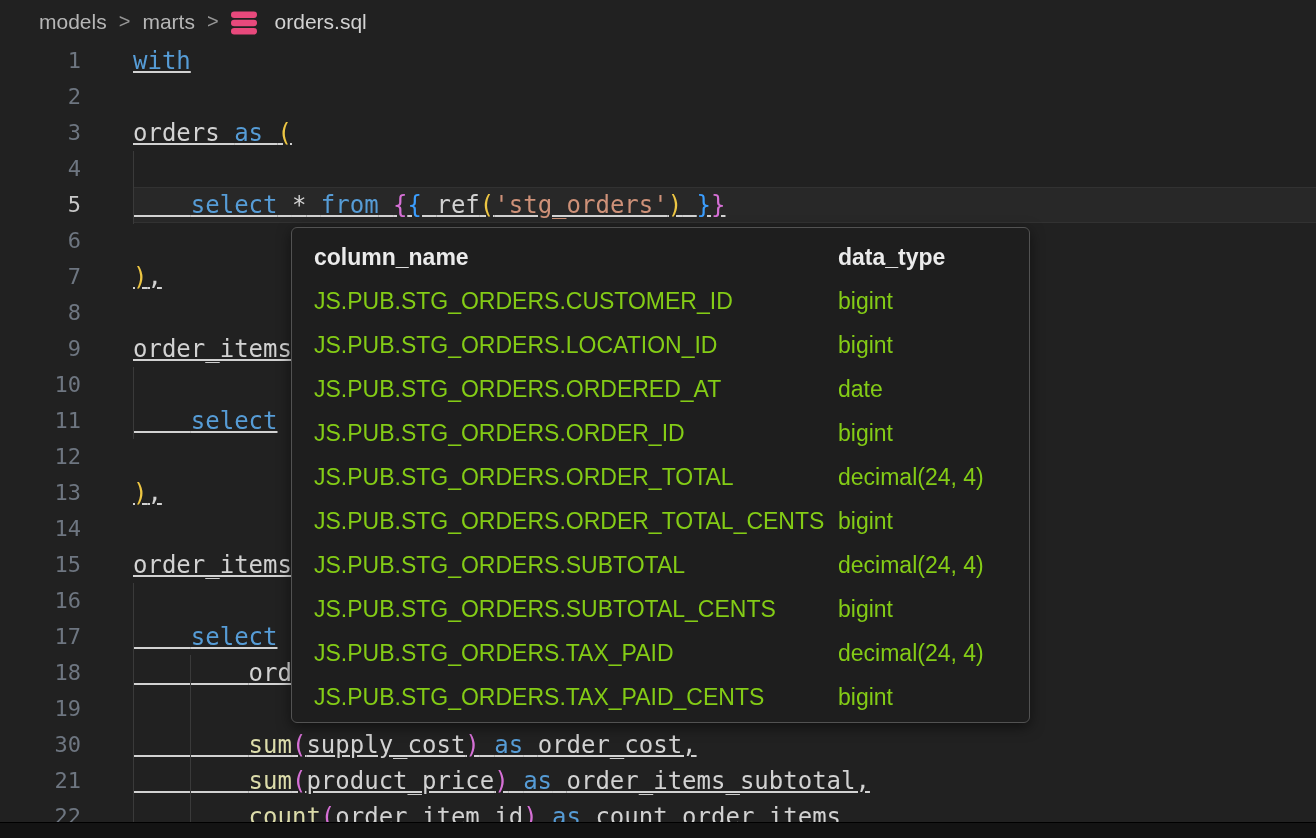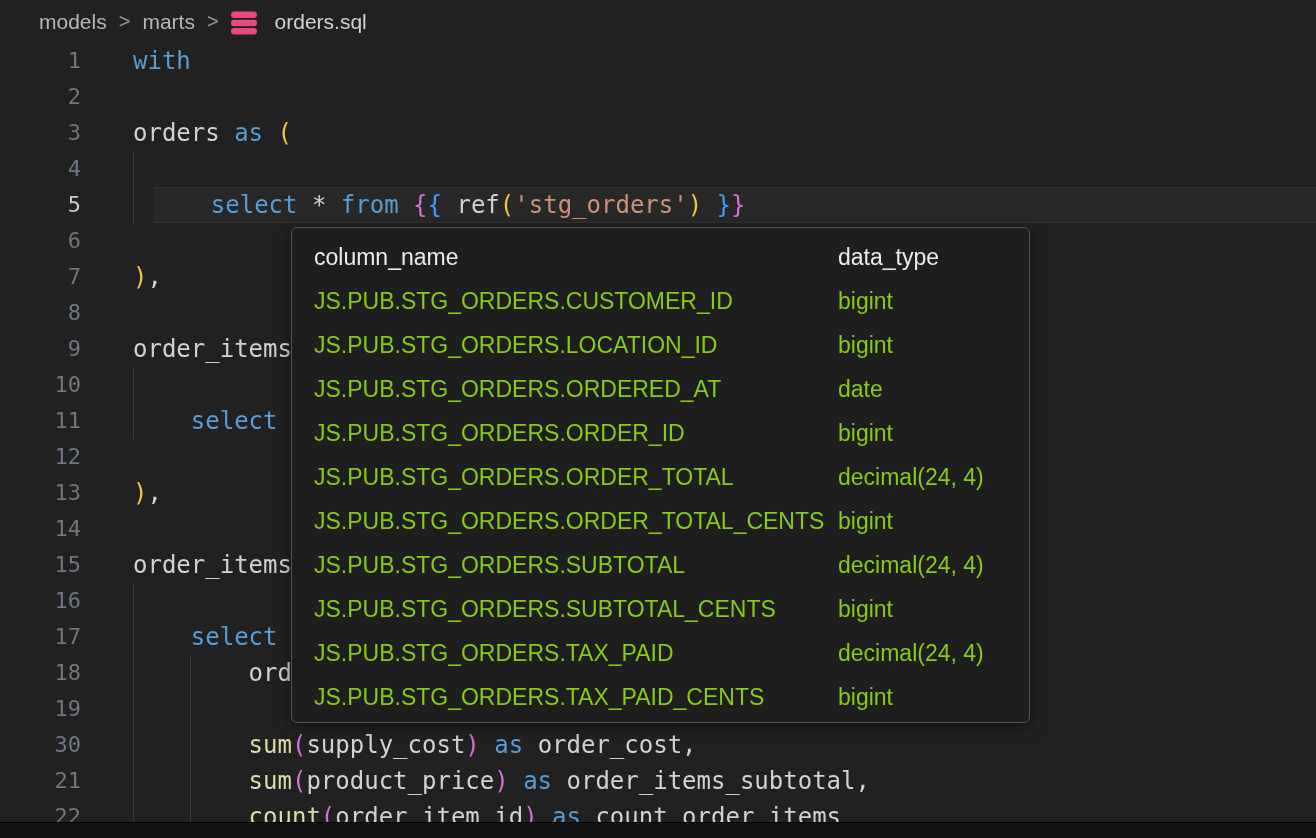--- a/index.html
+++ b/index.html
@@ -44,26 +44,25 @@
     font-family: "DejaVu Sans Mono", "Liberation Mono", monospace;
     font-size: 24px;
     z-index: 1;
   }
   .code-line { display: flex; height: 36px; line-height: 36px; }
   .line-num {
     flex: none; width: 81px; text-align: right;
     color: #6e7681; font-size: 22px;
   }
   .line-gap { flex: none; width: 52px; }
-  .line-text { flex: 1; white-space: pre; color: var(--id); }
+  .line-text { flex: 1; white-space: pre; color: var(--id); text-decoration: underline; }
   .code-line.active .line-num { color: #c9c9c9; }
   .code-line.active .line-text {
     background: var(--line_highlight);
     box-shadow: inset 0 1px 0 #323232, inset 0 -1px 0 #323232;
-    margin-left: 20px;
   }
   .tk-kw { color: var(--kw); }
   .tk-id { color: var(--id); }
   .tk-pl { color: var(--id); }
   .tk-str { color: var(--str); }
   .tk-fn { color: var(--fn); }
   .tk-b1 { color: var(--b1); }
   .tk-b2 { color: var(--b2); }
   .tk-b3 { color: var(--b3); }
 
@@ -81,21 +80,21 @@
     background: var(--popup_bg);
     border: 1px solid #525252;
     border-radius: 6px;
     box-shadow: 0 4px 14px rgba(0,0,0,0.5);
     padding-top: 7px;
     z-index: 5;
     font-size: 23px;
     overflow: hidden;
   }
   .popup-row { display: flex; height: 44px; align-items: center; color: #84cc16; }
-  .popup-row.header { font-weight: normal; color: #ebebeb; }
+  .popup-row.header { font-weight: bold; color: #ebebeb; }
   .col-name { flex: none; width: 546px; padding-left: 22px; white-space: nowrap; overflow: hidden; }
   .col-type { flex: 1; white-space: nowrap; }
 
   
   .bottom-band {
     position: absolute; top: 822px; left: 0; width: 100%; height: 16px;
     background: #131313; border-top: 1px solid #000;
     z-index: 9;
   }
 </style>

